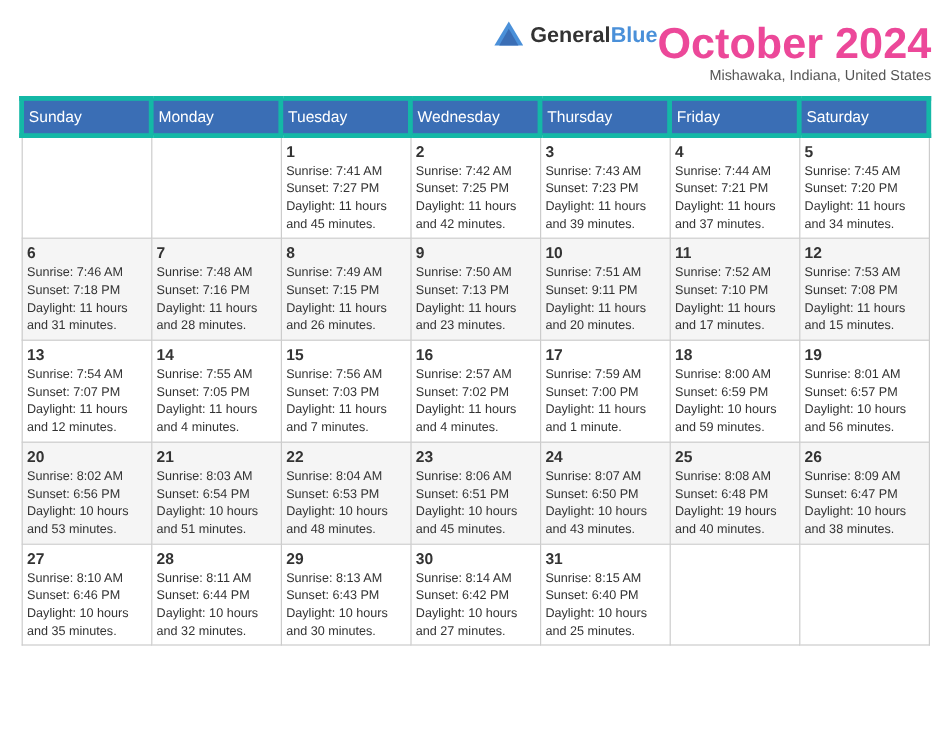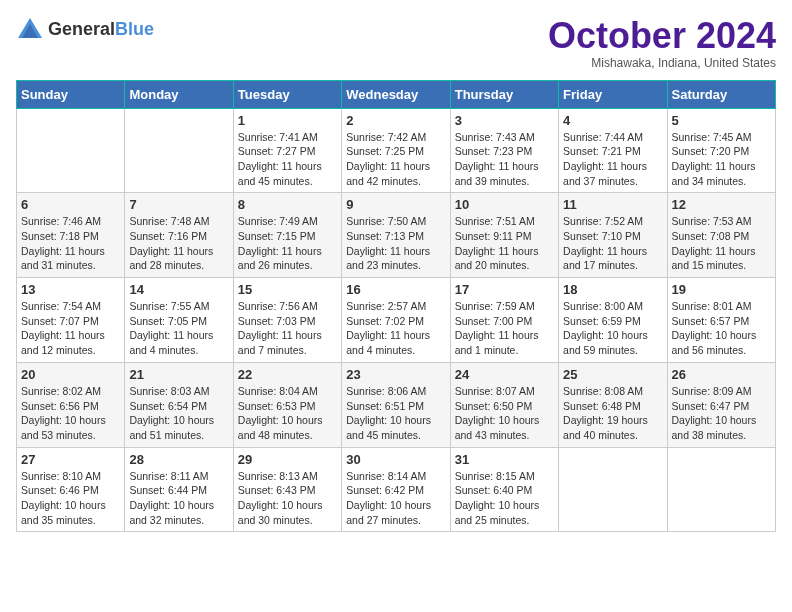--- a/index.html
+++ b/index.html
@@ -5,21 +5,21 @@
     * { box-sizing: border-box; margin: 0; padding: 0; }
     body {
       font-family: Arial, sans-serif;
       background: #fff;
       width: 792px;
       min-height: 612px;
       padding: 16px;
     }
     .header-area {
       display: flex;
-      justify-content: space-between;
+      justify-content: flex-end;
       align-items: flex-start;
       margin-bottom: 10px;
     }
     .logo {
       display: flex;
       align-items: center;
       gap: 4px;
     }
     .logo-text-general {
       font-size: 18px;
@@ -36,40 +36,40 @@
     .logo-icon {
       width: 28px;
       height: 28px;
     }
     .title-area {
       text-align: right;
     }
     .month-title {
       font-size: 36px;
       font-weight: bold;
-      color: #4c1d95;
+      color: #ec4899;
       line-height: 1.1;
     }
     .location-title {
       font-size: 12px;
       color: #555;
     }
     .calendar {
       width: 100%;
       border-collapse: collapse;
       font-size: 11px;
     }
     .calendar thead tr th {
       background-color: #3a6eb5;
       color: #fff;
       padding: 6px 4px;
       text-align: left;
       font-size: 13px;
-      font-weight: bold;
-      border: 1px solid #14b8a6;
+      font-weight: normal;
+      border: 4px solid #14b8a6;
     }
     .calendar tbody tr td {
       vertical-align: top;
       border: 1px solid #ccc;
       padding: 4px 4px;
       width: 108px;
       min-height: 80px;
       background: #fff;
     }
     .calendar tbody tr:nth-child(even) td {

